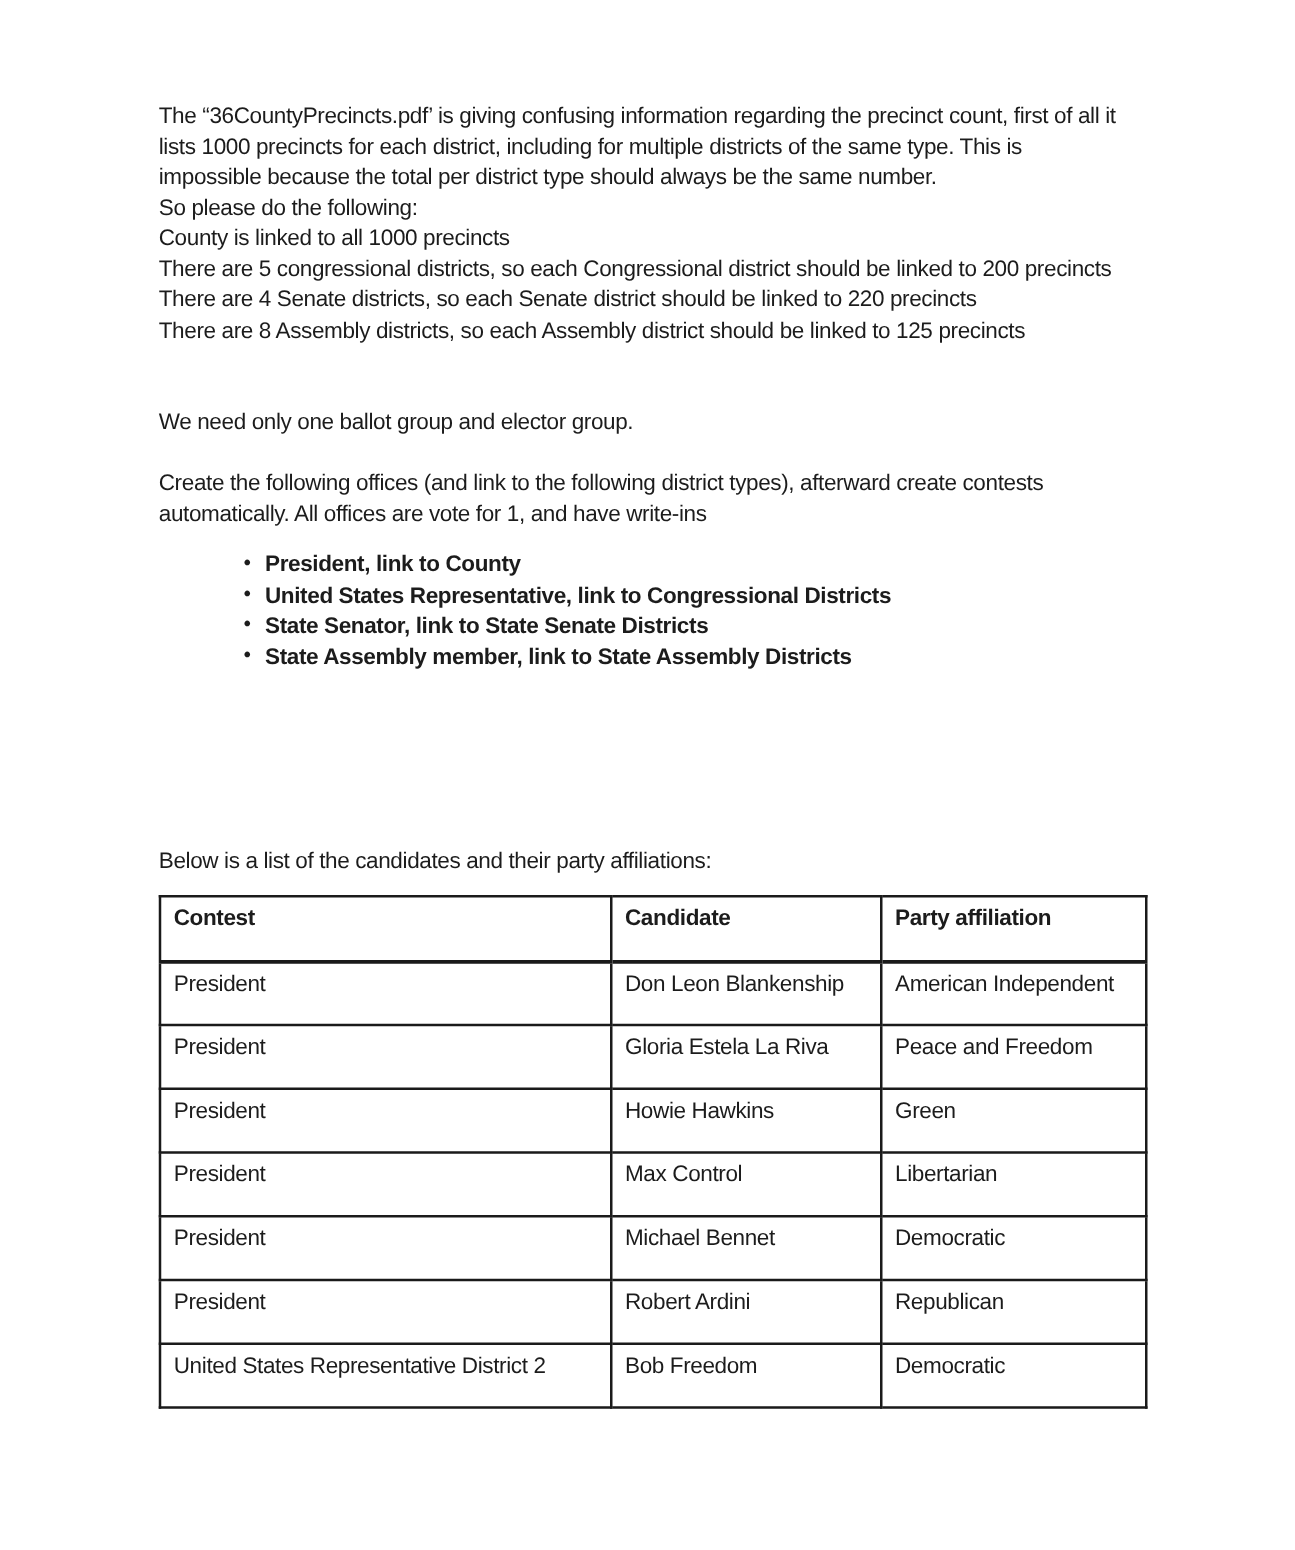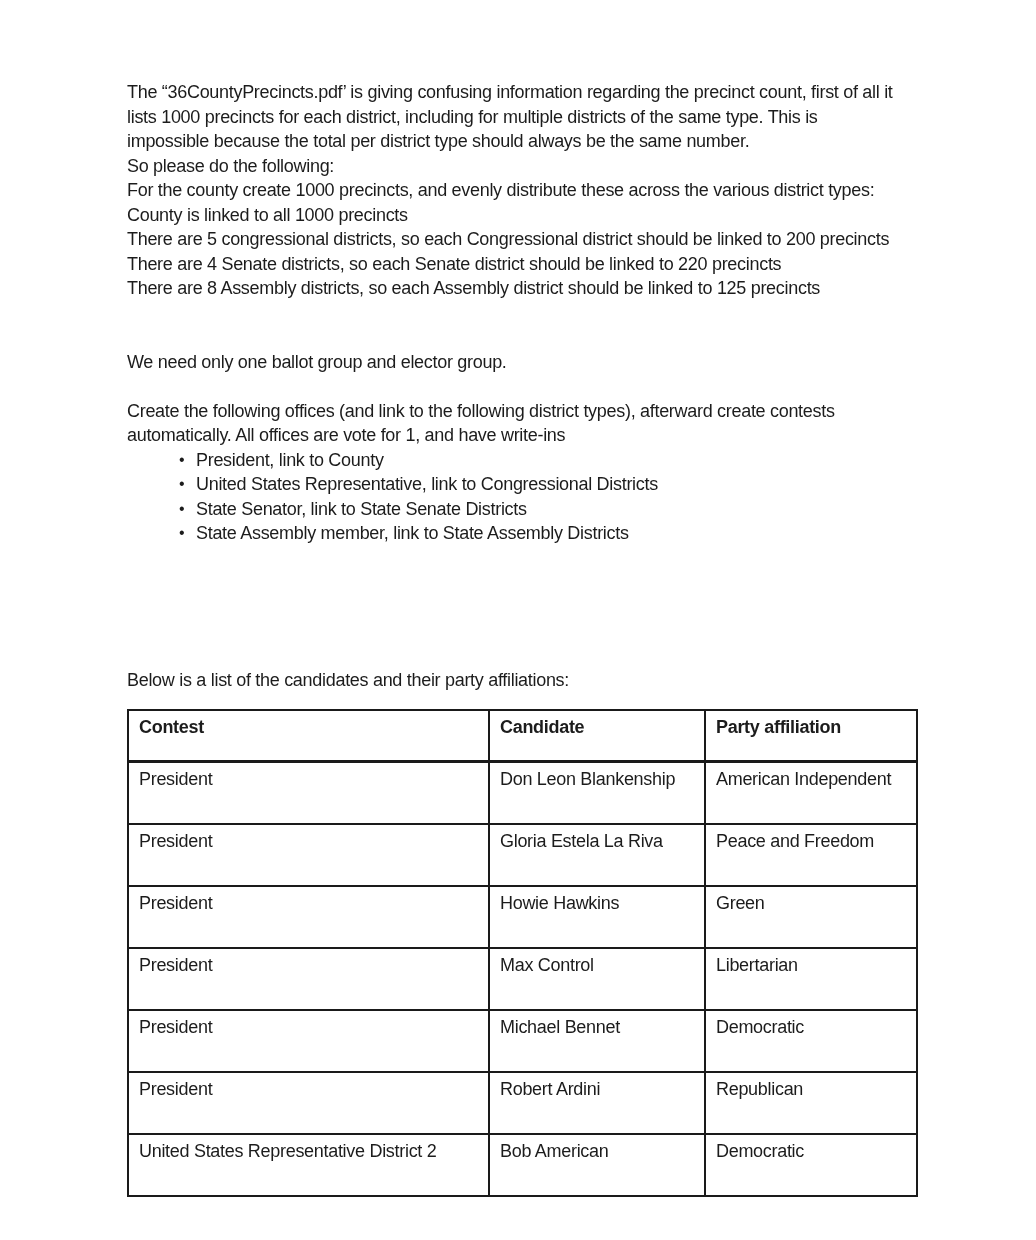--- a/index.html
+++ b/index.html
@@ -24,22 +24,23 @@
     font-size: 18px;
     line-height: 24.5px;
     letter-spacing: -0.3px;
     white-space: pre;
   }
   .gap1 { height: 24.5px; }
   .gap2 { height: 49px; }
   .gap3 { height: 73.5px; }
   ul.doc-list {
     list-style: none;
-    margin: 0;
+    margin: 16px;
     padding: 0;
+    font-weight: bold;
   }
   ul.doc-list li {
     position: relative;
     margin-left: 69px;
     font-size: 18px;
     line-height: 24.5px;
     letter-spacing: -0.3px;
     white-space: pre;
   }
   ul.doc-list li::before {
@@ -67,34 +68,33 @@
     overflow: hidden;
     white-space: pre;
   }
   table.candidates th {
     font-weight: bold;
     height: 52px;
     border-bottom: 3px solid #1a1a1a;
   }
   table.candidates td {
     font-weight: normal;
-    height: 62px;
+    height: 51px;
   }
 </style>
 </head>
 <body>
 
 <div class="page">
 
   <div>
     <div class="line">The “36CountyPrecincts.pdf’ is giving confusing information regarding the precinct count, first of all it</div>
     <div class="line">lists 1000 precincts for each district, including for multiple districts of the same type. This is</div>
     <div class="line">impossible because the total per district type should always be the same number.</div>
     <div class="line">So please do the following:</div>
-    <div class="line">For the county create 1000 precincts, and evenly distribute these across the various district types:</div>
     <div class="line">County is linked to all 1000 precincts</div>
     <div class="line">There are 5 congressional districts, so each Congressional district should be linked to 200 precincts</div>
     <div class="line">There are 4 Senate districts, so each Senate district should be linked to 220 precincts</div>
     <div class="line">There are 8 Assembly districts, so each Assembly district should be linked to 125 precincts</div>
   </div>
 
   <div class="gap2"></div>
 
   <div class="line">We need only one ballot group and elector group.</div>
 
@@ -158,20 +158,20 @@
           <td>Michael Bennet</td>
           <td>Democratic</td>
         </tr>
         <tr>
           <td>President</td>
           <td>Robert Ardini</td>
           <td>Republican</td>
         </tr>
         <tr>
           <td>United States Representative District 2</td>
-          <td>Bob American</td>
+          <td>Bob Freedom</td>
           <td>Democratic</td>
         </tr>
       </tbody>
     </table>
   </div>
 
 </div>
 
 </body></html>

